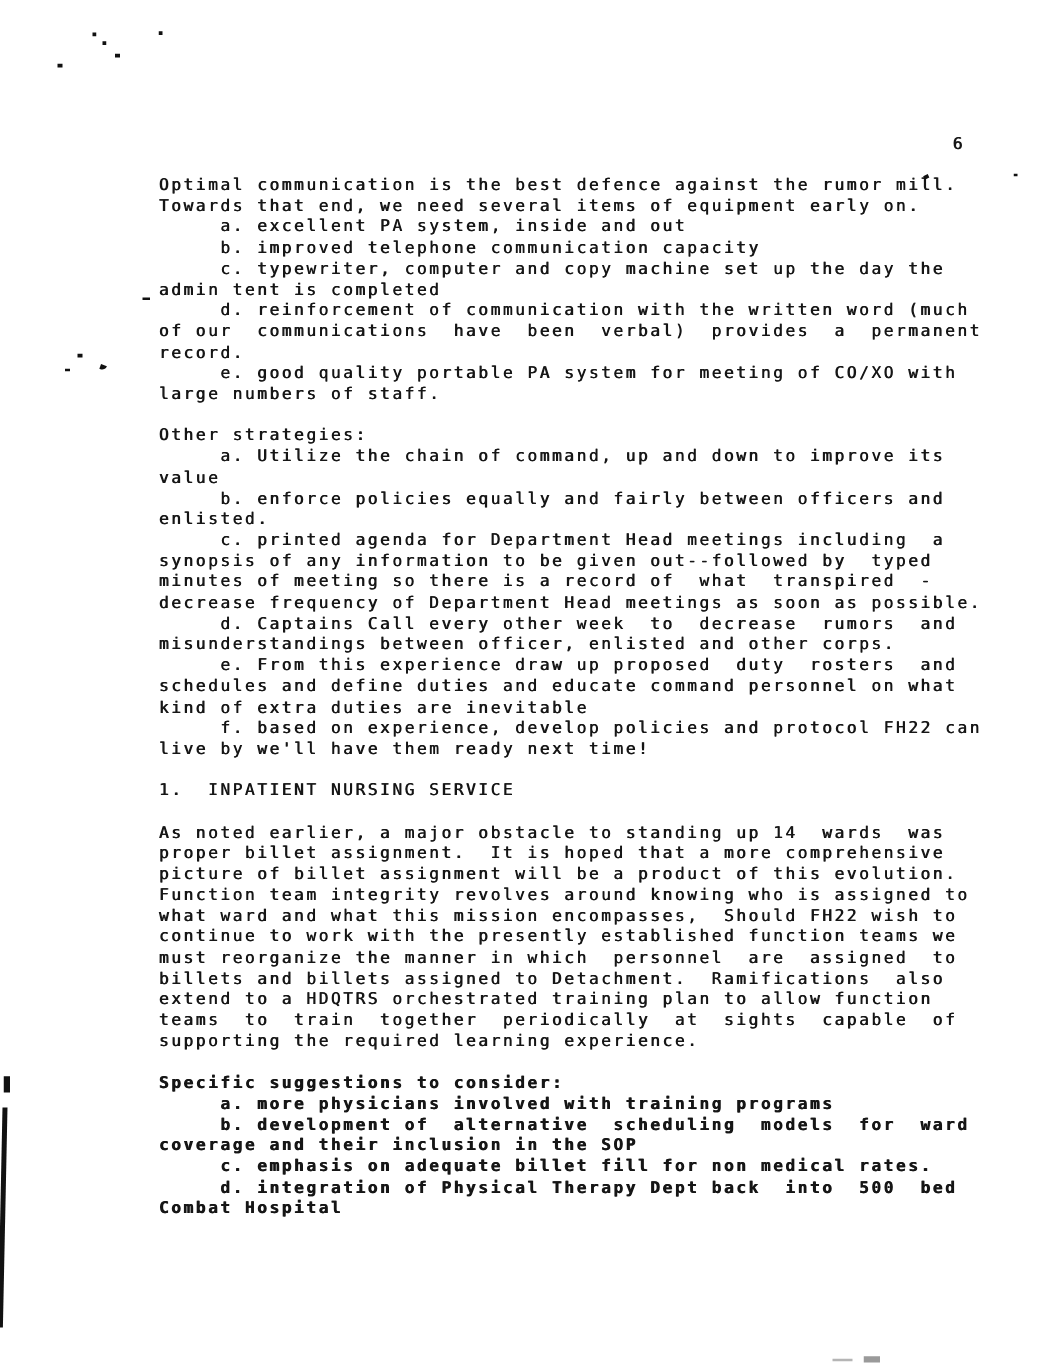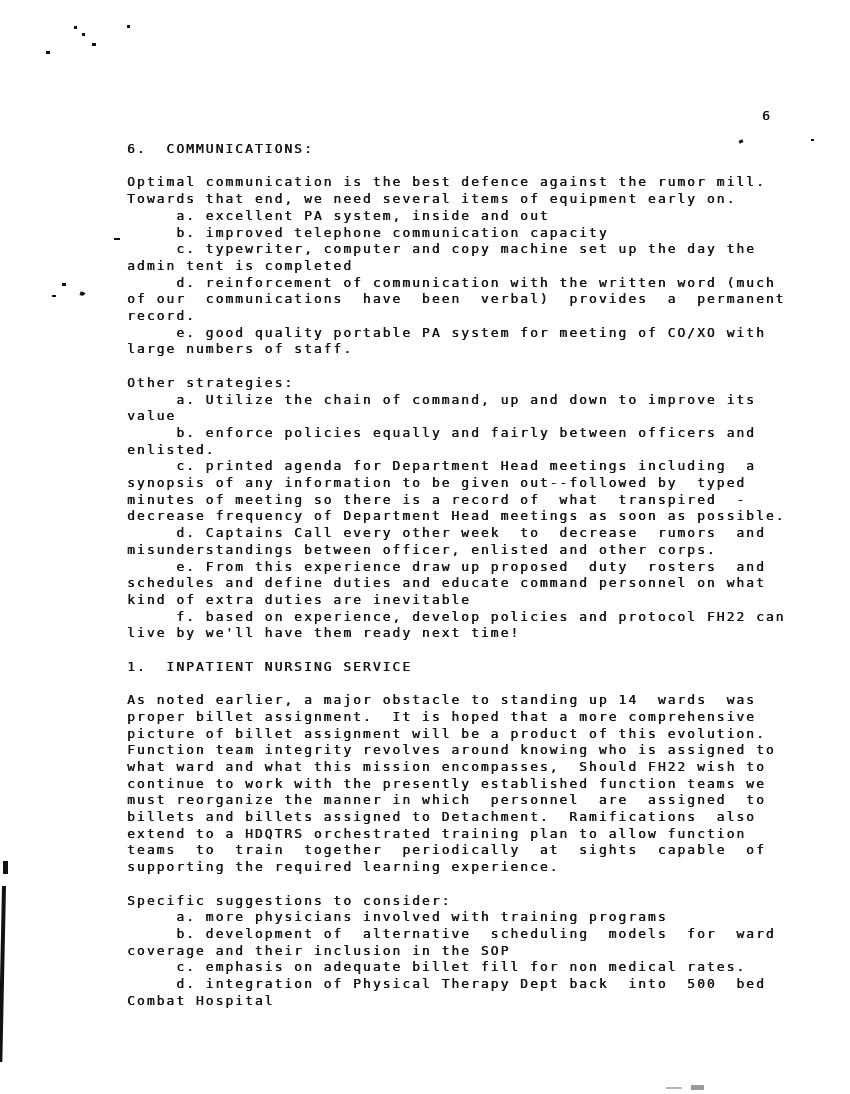--- a/index.html
+++ b/index.html
@@ -33,21 +33,21 @@
   .column pre {
     margin: 0 0 16.7px 0;
     padding: 0;
     font-family: inherit;
     font-size: 13px;
     line-height: 16.7px;
     letter-spacing: 2px;
     white-space: pre;
     text-shadow: 0.5px 0 0 currentColor;
   }
-  .column pre:last-child { margin-bottom: 0; }
+  .column pre:last-child { margin-bottom: 0; font-weight: bold; }
 
   
   .artifact {
     position: absolute;
     background: #111;
   }
   .a-speck1 { left: 74px;  top: 26px;   width: 3px;  height: 3px; }
   .a-speck2 { left: 82px;  top: 33px;   width: 3px;  height: 3px; }
   .a-speck3 { left: 92px;  top: 43px;   width: 4px;  height: 3px; }
   .a-speck4 { left: 46px;  top: 51px;   width: 4px;  height: 3px; }
@@ -64,21 +64,20 @@
   .a-botdash2 { left: 691px; top: 1085px; width: 13px; height: 5px; background: #9a9a9a; }
 </style>
 </head>
 <body>
 
 <div class="sheet">
 
   <span class="pagenum">6</span>
 
   <main class="column">
-    <pre>6.  COMMUNICATIONS:</pre>
 
     <pre>Optimal communication is the best defence against the rumor mill.
 Towards that end, we need several items of equipment early on.
      a. excellent PA system, inside and out
      b. improved telephone communication capacity
      c. typewriter, computer and copy machine set up the day the
 admin tent is completed
      d. reinforcement of communication with the written word (much
 of our  communications  have  been  verbal)  provides  a  permanent
 record.

